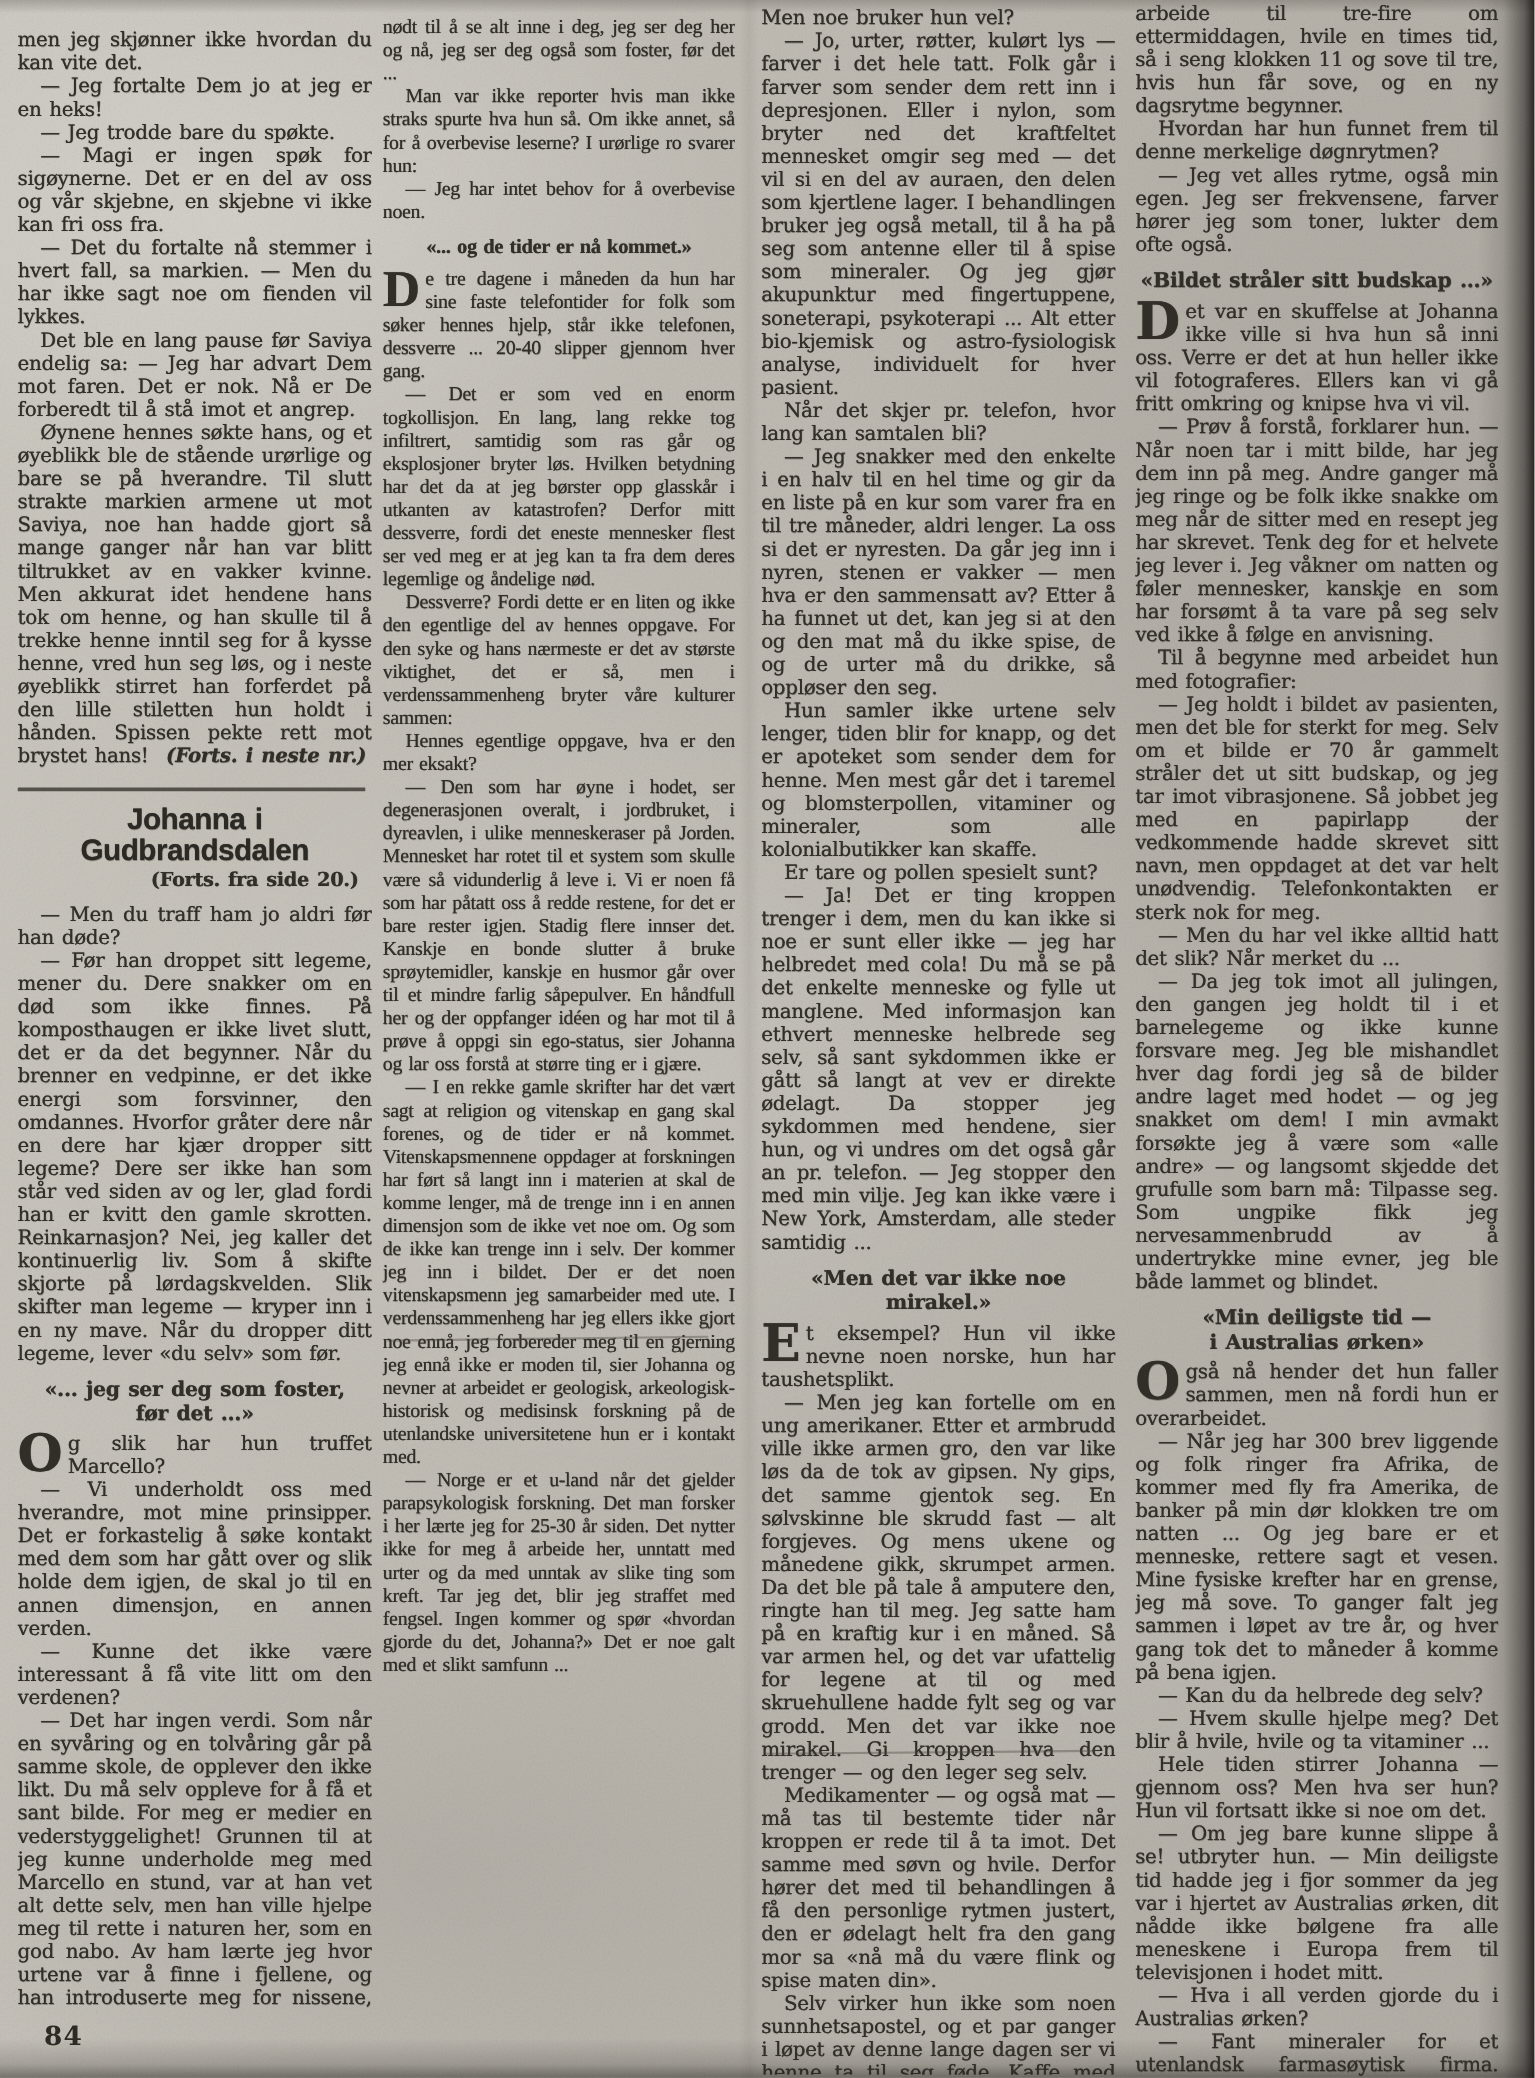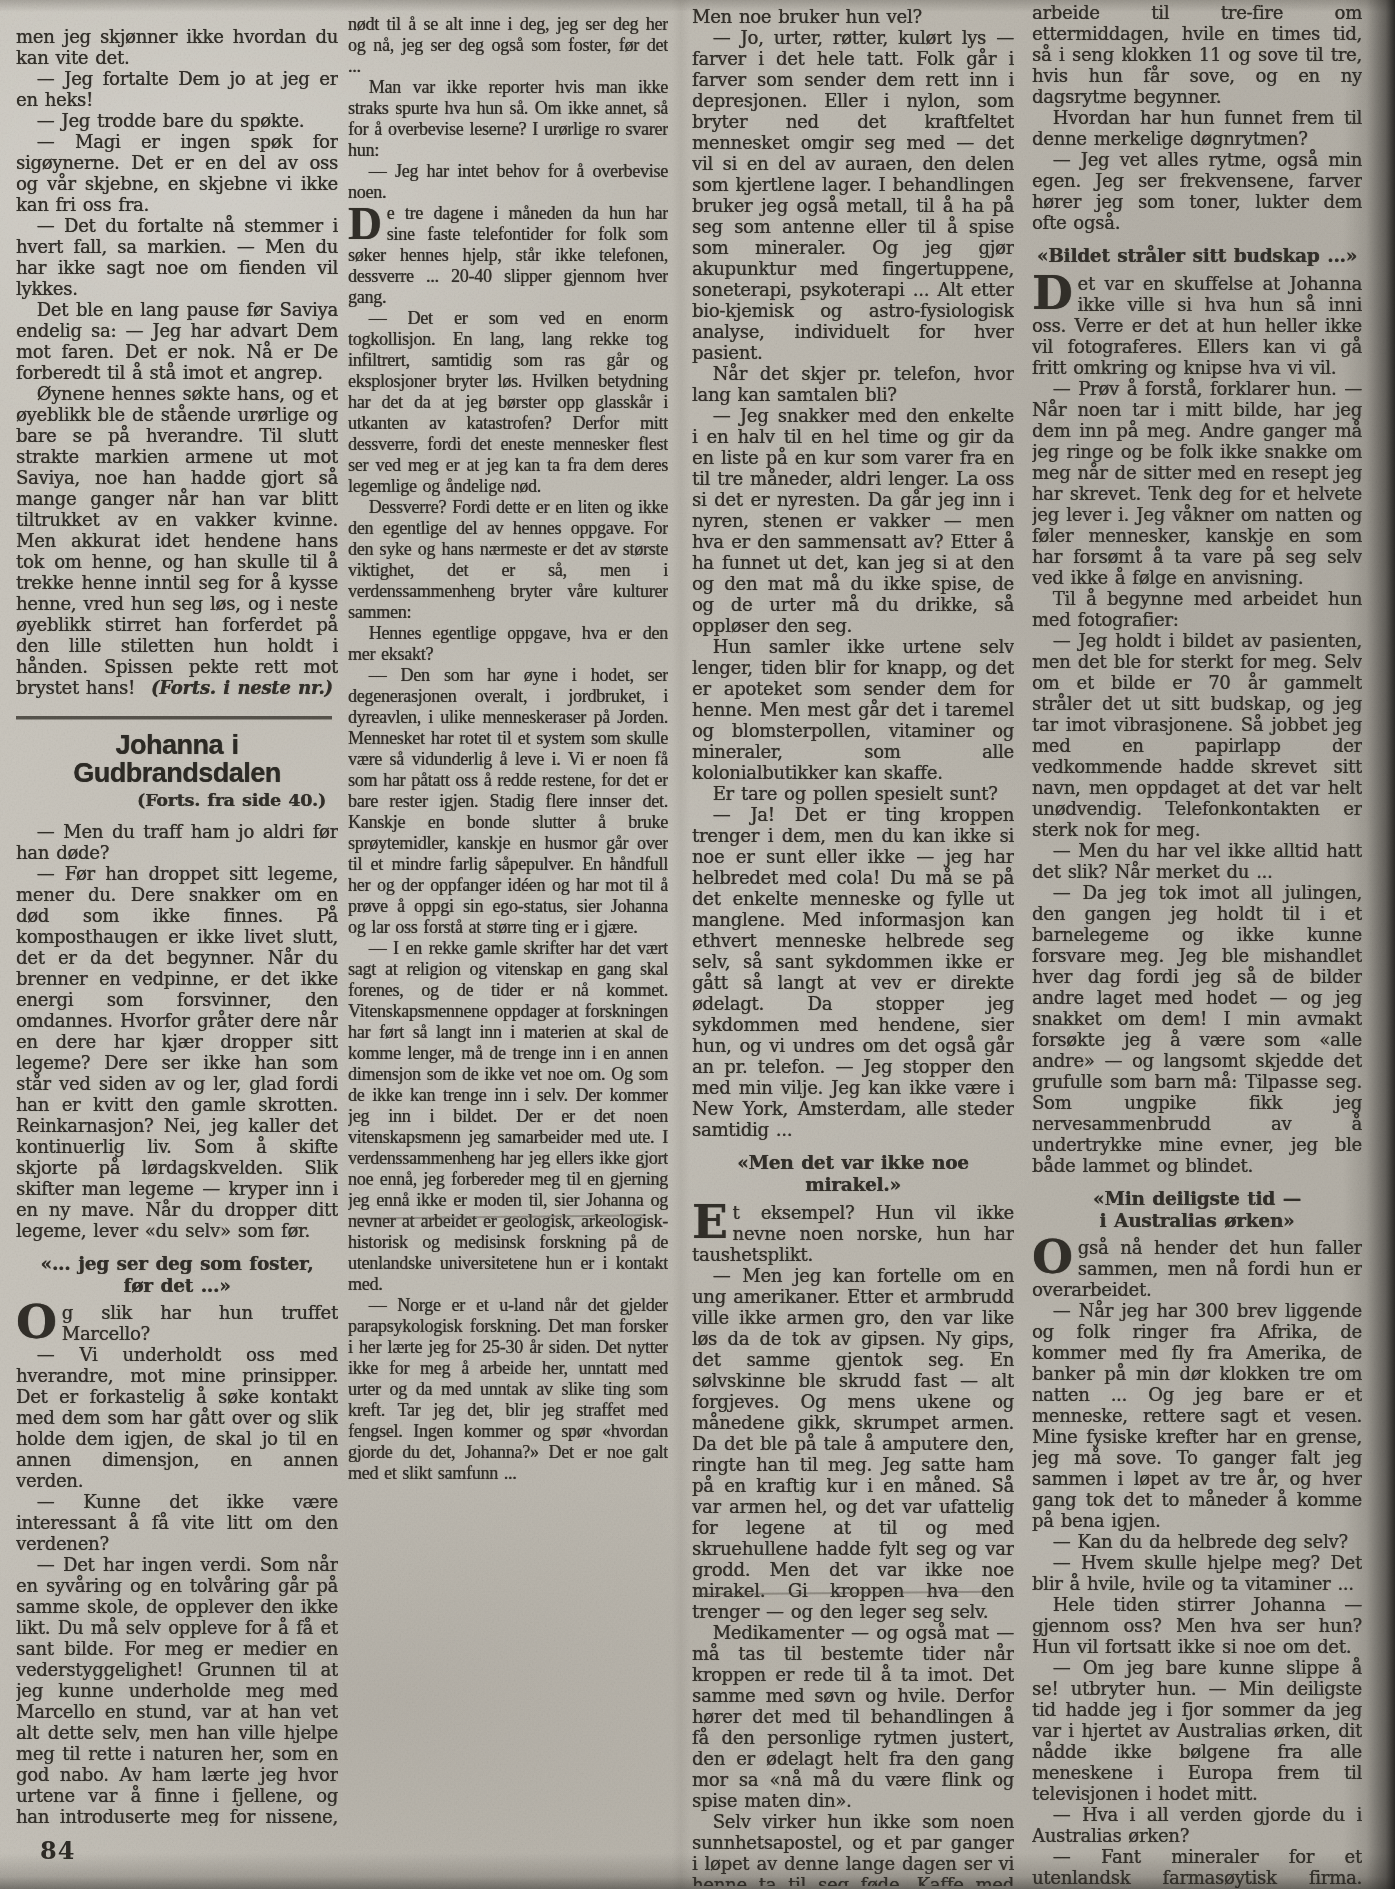--- a/index.html
+++ b/index.html
@@ -65,34 +65,35 @@
       <div class="col col1">
         <p class="para noindent"><span>men jeg skjønner ikke hvordan du kan vite det.</span></p>
         <p class="para"><span>— Jeg fortalte Dem jo at jeg er en heks!</span></p>
         <p class="para"><span>— Jeg trodde bare du spøkte.</span></p>
         <p class="para"><span>— Magi er ingen spøk for sigøynerne. Det er en del av oss og vår skjebne, en skjebne vi ikke kan fri oss fra.</span></p>
         <p class="para"><span>— Det du fortalte nå stemmer i hvert fall, sa markien. — Men du har ikke sagt noe om fienden vil lykkes.</span></p>
         <p class="para"><span>Det ble en lang pause før Saviya endelig sa: — Jeg har advart Dem mot faren. Det er nok. Nå er De forberedt til å stå imot et angrep.</span></p>
         <p class="para"><span>Øynene hennes søkte hans, og et øyeblikk ble de stående urørlige og bare se på hverandre. Til slutt strakte markien armene ut mot Saviya, noe han hadde gjort så mange ganger når han var blitt tiltrukket av en vakker kvinne. Men akkurat idet hendene hans tok om henne, og han skulle til å trekke henne inntil seg for å kysse henne, vred hun seg løs, og i neste øyeblikk stirret han forferdet på den lille stiletten hun holdt i hånden. Spissen pekte rett mot brystet hans!</span><span class="note">(Forts. i neste nr.)</span></p>
         <div class="rule"></div>
         <h1 class="headline">Johanna i Gudbrandsdalen</h1>
-        <div class="cont-note">(Forts. fra side 40.)</div>
+        <div class="cont-note">(Forts. fra side 20.)</div>
         <p class="para"><span>— Men du traff ham jo aldri før han døde?</span></p>
         <p class="para"><span>— Før han droppet sitt legeme, mener du. Dere snakker om en død som ikke finnes. På komposthaugen er ikke livet slutt, det er da det begynner. Når du brenner en vedpinne, er det ikke energi som forsvinner, den omdannes. Hvorfor gråter dere når en dere har kjær dropper sitt legeme? Dere ser ikke han som står ved siden av og ler, glad fordi han er kvitt den gamle skrotten. Reinkarnasjon? Nei, jeg kaller det kontinuerlig liv. Som å skifte skjorte på lørdagskvelden. Slik skifter man legeme — kryper inn i en ny mave. Når du dropper ditt legeme, lever «du selv» som før.</span></p>
         <h2 class="subhead">«... jeg ser deg som foster,
 før det ...»</h2>
         <p class="para noindent"><span class="dropcap">O</span><span>g slik har hun truffet Marcello?</span></p>
         <p class="para"><span>— Vi underholdt oss med hverandre, mot mine prinsipper. Det er forkastelig å søke kontakt med dem som har gått over og slik holde dem igjen, de skal jo til en annen dimensjon, en annen verden.</span></p>
         <p class="para"><span>— Kunne det ikke være interessant å få vite litt om den verdenen?</span></p>
         <p class="para"><span>— Det har ingen verdi. Som når en syvåring og en tolvåring går på samme skole, de opplever den ikke likt. Du må selv oppleve for å få et sant bilde. For meg er medier en vederstyggelighet! Grunnen til at jeg kunne underholde meg med Marcello en stund, var at han vet alt dette selv, men han ville hjelpe meg til rette i naturen her, som en god nabo. Av ham lærte jeg hvor urtene var å finne i fjellene, og han introduserte meg for nissene, så de aksepterte meg. Om jeg har sett dem? Jeg lever jo med dem! Med alfene, trollene, dyrene, med vesener fra andre kloder. Jeg ser hva elgen gjør i skogen, hva folk gjør i dalen her, i New York, overalt ... Hele verden, alle planetene tar jeg inn.</span></p>
       </div>
       <div class="col col2">
         <p class="para noindent"><span>nødt til å se alt inne i deg, jeg ser deg her og nå, jeg ser deg også som foster, før det ...</span></p>
         <p class="para"><span>Man var ikke reporter hvis man ikke straks spurte hva hun så. Om ikke annet, så for å overbevise leserne? I urørlige ro svarer hun:</span></p>
         <p class="para"><span>— Jeg har intet behov for å overbevise noen.</span></p>
+        <h2 class="subhead">«... og de tider er nå kommet.»</h2>
         <p class="para noindent"><span class="dropcap">D</span><span>e tre dagene i måneden da hun har sine faste telefontider for folk som søker hennes hjelp, står ikke telefonen, dessverre ... 20-40 slipper gjennom hver gang.</span></p>
         <p class="para"><span>— Det er som ved en enorm togkollisjon. En lang, lang rekke tog infiltrert, samtidig som ras går og eksplosjoner bryter løs. Hvilken betydning har det da at jeg børster opp glasskår i utkanten av katastrofen? Derfor mitt dessverre, fordi det eneste mennesker flest ser ved meg er at jeg kan ta fra dem deres legemlige og åndelige nød.</span></p>
         <p class="para"><span>Dessverre? Fordi dette er en liten og ikke den egentlige del av hennes oppgave. For den syke og hans nærmeste er det av største viktighet, det er så, men i verdenssammenheng bryter våre kulturer sammen:</span></p>
         <p class="para"><span>Hennes egentlige oppgave, hva er den mer eksakt?</span></p>
         <p class="para"><span>— Den som har øyne i hodet, ser degenerasjonen overalt, i jordbruket, i dyreavlen, i ulike menneskeraser på Jorden. Mennesket har rotet til et system som skulle være så vidunderlig å leve i. Vi er noen få som har påtatt oss å redde restene, for det er bare rester igjen. Stadig flere innser det. Kanskje en bonde slutter å bruke sprøytemidler, kanskje en husmor går over til et mindre farlig såpepulver. En håndfull her og der oppfanger idéen og har mot til å prøve å oppgi sin ego-status, sier Johanna og lar oss forstå at større ting er i gjære.</span></p>
         <p class="para"><span>— I en rekke gamle skrifter har det vært sagt at religion og vitenskap en gang skal forenes, og de tider er nå kommet. Vitenskapsmennene oppdager at forskningen har ført så langt inn i materien at skal de komme lenger, må de trenge inn i en annen dimensjon som de ikke vet noe om. Og som de ikke kan trenge inn i selv. Der kommer jeg inn i bildet. Der er det noen vitenskapsmenn jeg samarbeider med ute. I verdenssammenheng har jeg ellers ikke gjort noe ennå, jeg forbereder meg til en gjerning jeg ennå ikke er moden til, sier Johanna og nevner at arbeidet er geologisk, arkeologisk-historisk og medisinsk forskning på de utenlandske universitetene hun er i kontakt med.</span></p>
         <p class="para"><span>— Norge er et u-land når det gjelder parapsykologisk forskning. Det man forsker i her lærte jeg for 25-30 år siden. Det nytter ikke for meg å arbeide her, unntatt med urter og da med unntak av slike ting som kreft. Tar jeg det, blir jeg straffet med fengsel. Ingen kommer og spør «hvordan gjorde du det, Johanna?» Det er noe galt med et slikt samfunn ...</span></p>
       </div>
       <div class="col col3">
         <p class="para noindent"><span>Men noe bruker hun vel?</span></p>

